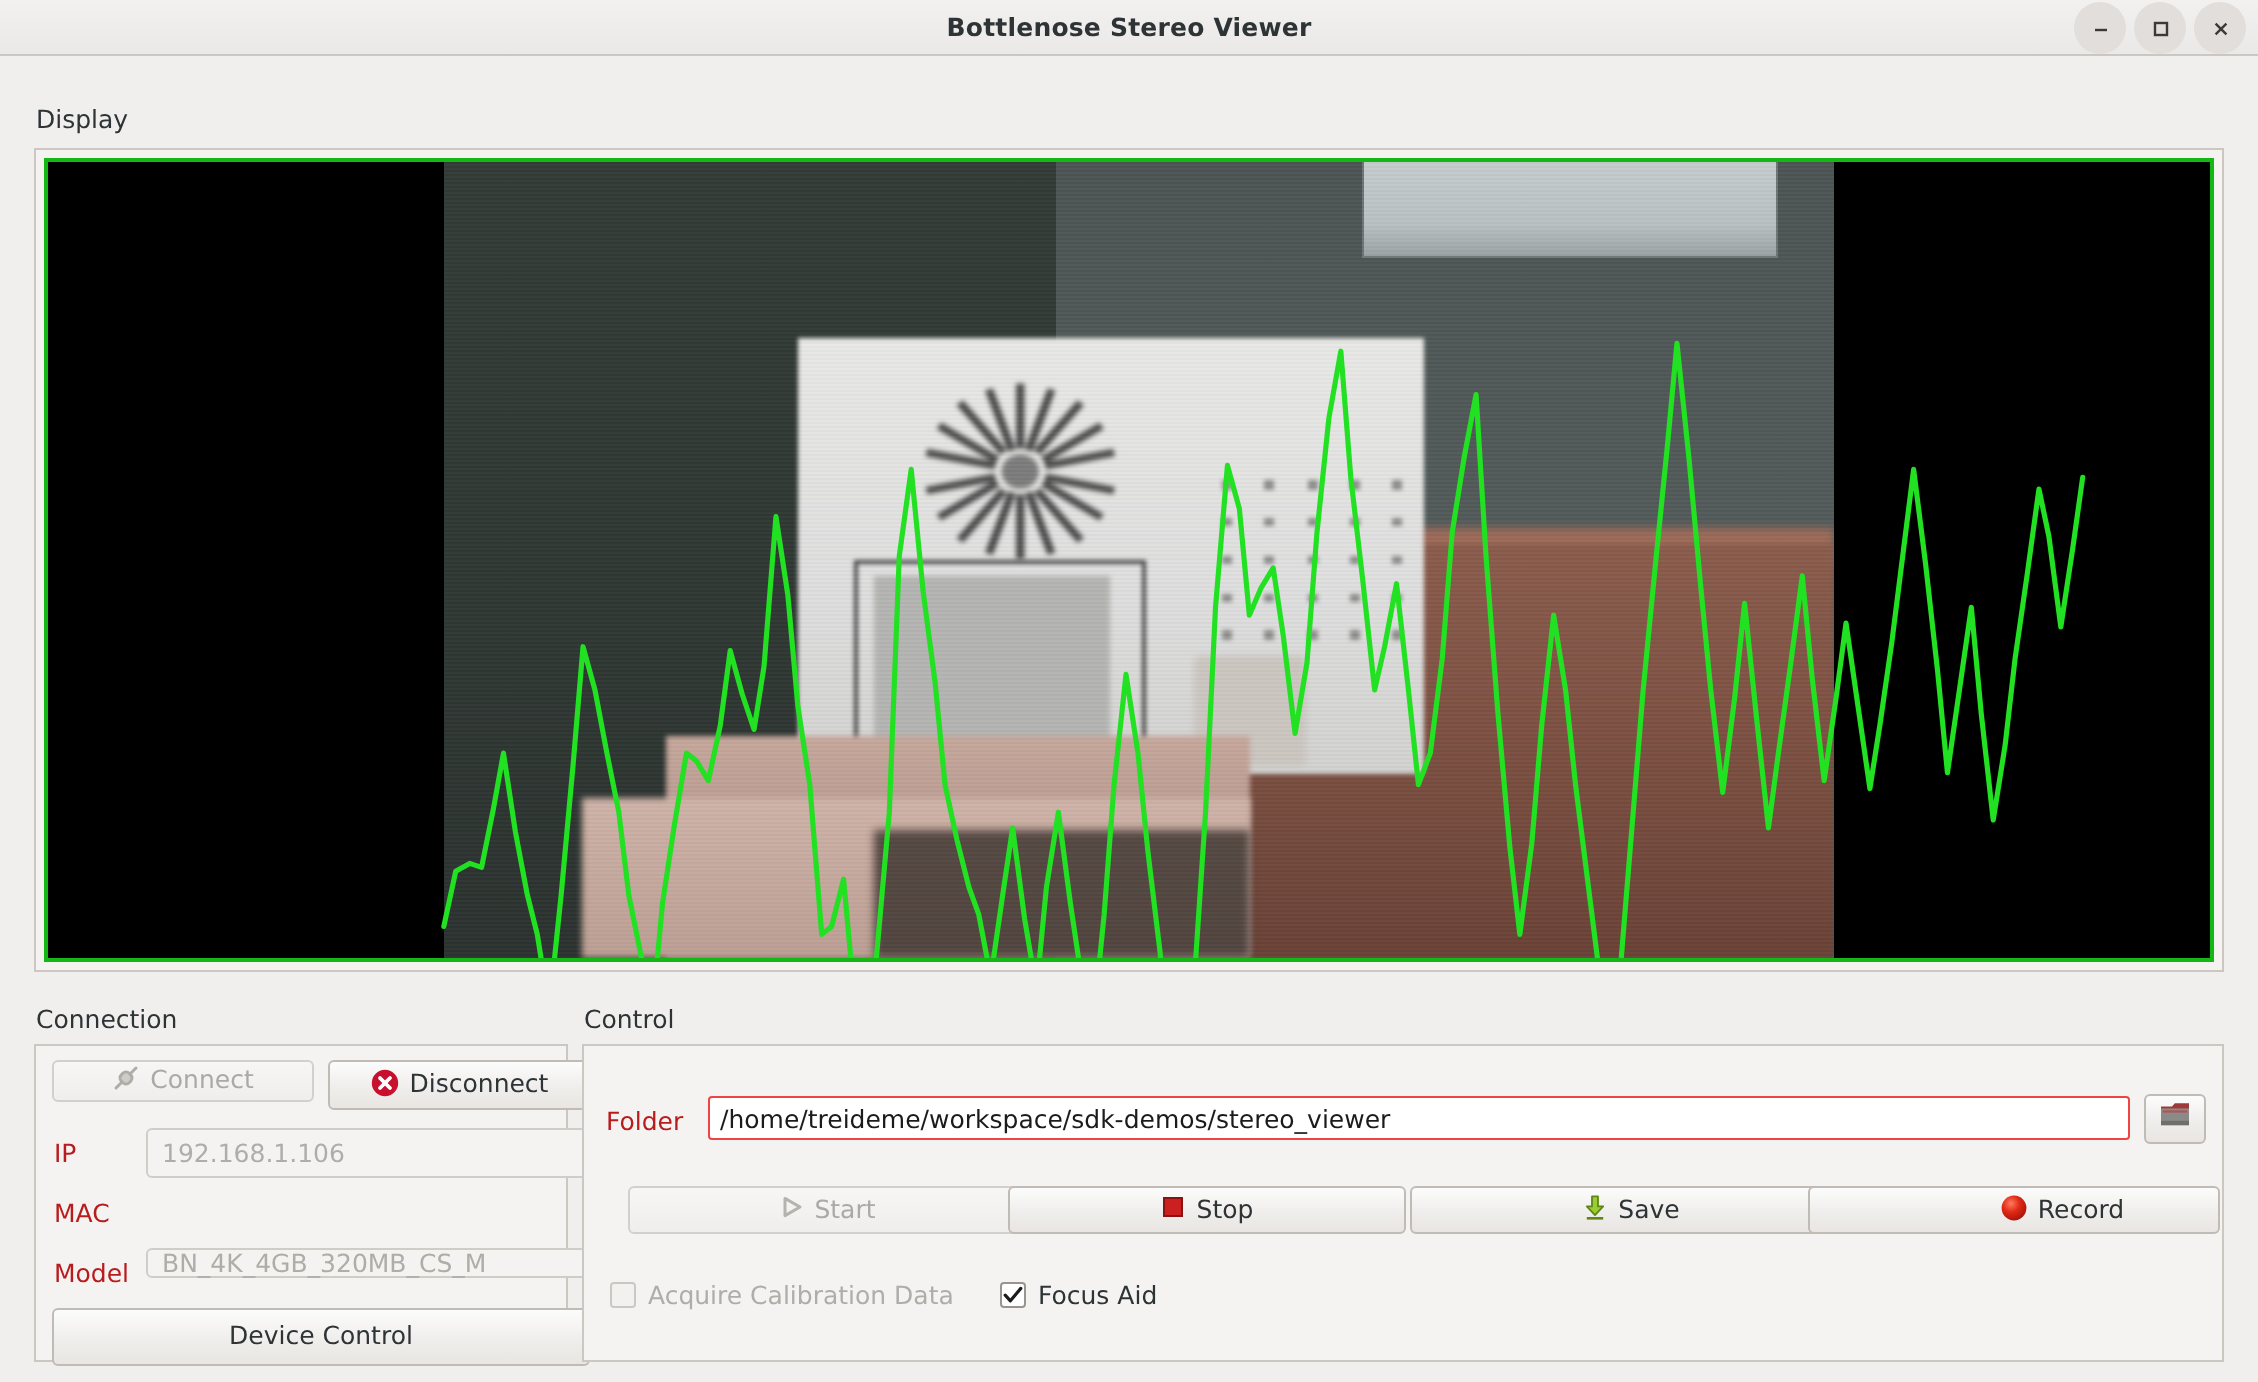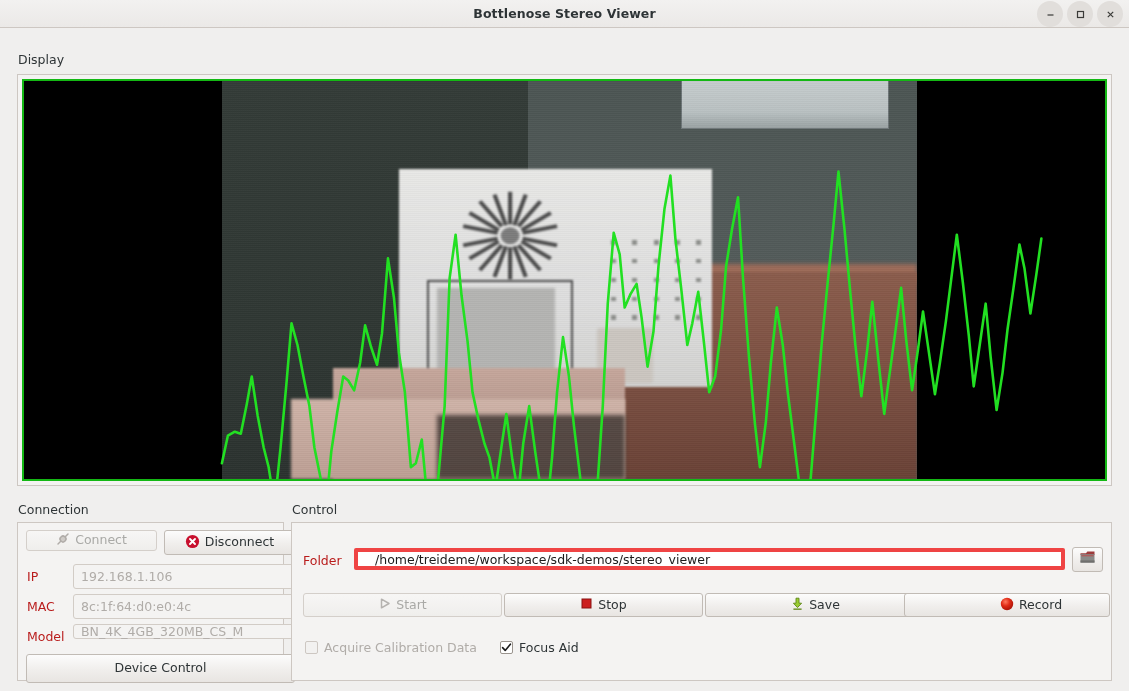--- a/index.html
+++ b/index.html
@@ -175,25 +175,25 @@
     border: 1px solid #d2ccc6;
     border-radius: 3px;
     font-size: 12.5px; color: #b0aca8;
     display: flex; align-items: center;
     padding-left: 7px;
     font-family: "DejaVu Sans", "Liberation Sans", sans-serif;
   }
   .text-input {
     position: absolute;
     background: #ffffff;
-    border: 4px solid #ef4444;
+    border: 1px solid #ef4444;
     border-radius: 2px;
     font-size: 12.5px; color: #1b1b1b;
     display: flex; align-items: center;
-    padding-left: 17px;
+    padding-left: 5px;
     overflow: hidden; white-space: nowrap;
   }
   .icon-btn {
     position: absolute;
     background: linear-gradient(to bottom, #fcfcfc 0%, #f0eeec 55%, #e8e5e2 100%);
     border: 1px solid #c1bbb5; border-radius: 3px;
     display: flex; align-items: center; justify-content: center;
   }
 
   
@@ -337,21 +337,20 @@
         <line x1="10" y1="5" x2="5" y2="10" stroke="#ffffff" stroke-width="1.9" stroke-linecap="round"></line>
       </svg>
     </span>
     <span class="lbl">Disconnect</span>
   </button>
 
   <div class="field-label" style="left:9px; top:46px;">IP</div>
   <div class="field-input" style="left:55px; top:41px; width:222px; height:25px;">192.168.1.106</div>
 
   <div class="field-label" style="left:9px; top:76px;">MAC</div>
-  <div class="field-input" style="left:55px; top:71px; width:222px; height:25px;">8c:1f:64:d0:e0:4c</div>
 
   <div class="field-label" style="left:9px; top:106px;">Model</div>
   <div class="field-input" style="left:55px; top:101px; width:222px; height:15px;">BN_4K_4GB_320MB_CS_M</div>
 
   <button class="btn" style="left:8px; top:131px; width:269px; height:29px;">
     <span class="lbl">Device Control</span>
   </button>
 </div>
 
 <div class="group-label" style="left:292px; top:502px;">Control</div>
@@ -364,21 +363,21 @@
     <span>
       <svg width="17" height="15" viewBox="0 0 17 15">
         <path d="M1.5 3.2 L7 3.2 L8.4 1.6 L15.5 1.6 L15.5 5 L1.5 5 Z" fill="#9d3b3b"></path>
         <path d="M1.5 4.2 L15.5 4.2 L15.5 12.6 L1.5 12.6 Z" fill="#8a8a88"></path>
         <path d="M1.5 10.4 L15.5 10.4 L15.5 12.6 L1.5 12.6 Z" fill="#6f6f6d"></path>
         <path d="M2.4 5.2 L14.6 5.2 L14.6 6.3 L2.4 6.3 Z" fill="#b45353"></path>
       </svg>
     </span>
   </div>
 
-  <button class="btn disabled" style="left:11px; top:70px; width:199px; height:24px;">
+  <button class="btn disabled" style="left:22px; top:70px; width:199px; height:24px;">
     <span>
       <svg width="13" height="13" viewBox="0 0 13 13">
         <polygon points="3.5,2.2 11,6.5 3.5,10.8" fill="none" stroke="#b5b2af" stroke-width="1.5" stroke-linejoin="round"></polygon>
       </svg>
     </span>
     <span class="lbl">Start</span>
   </button>
 
   <button class="btn" style="left:212px; top:70px; width:199px; height:24px;">
     <span>

